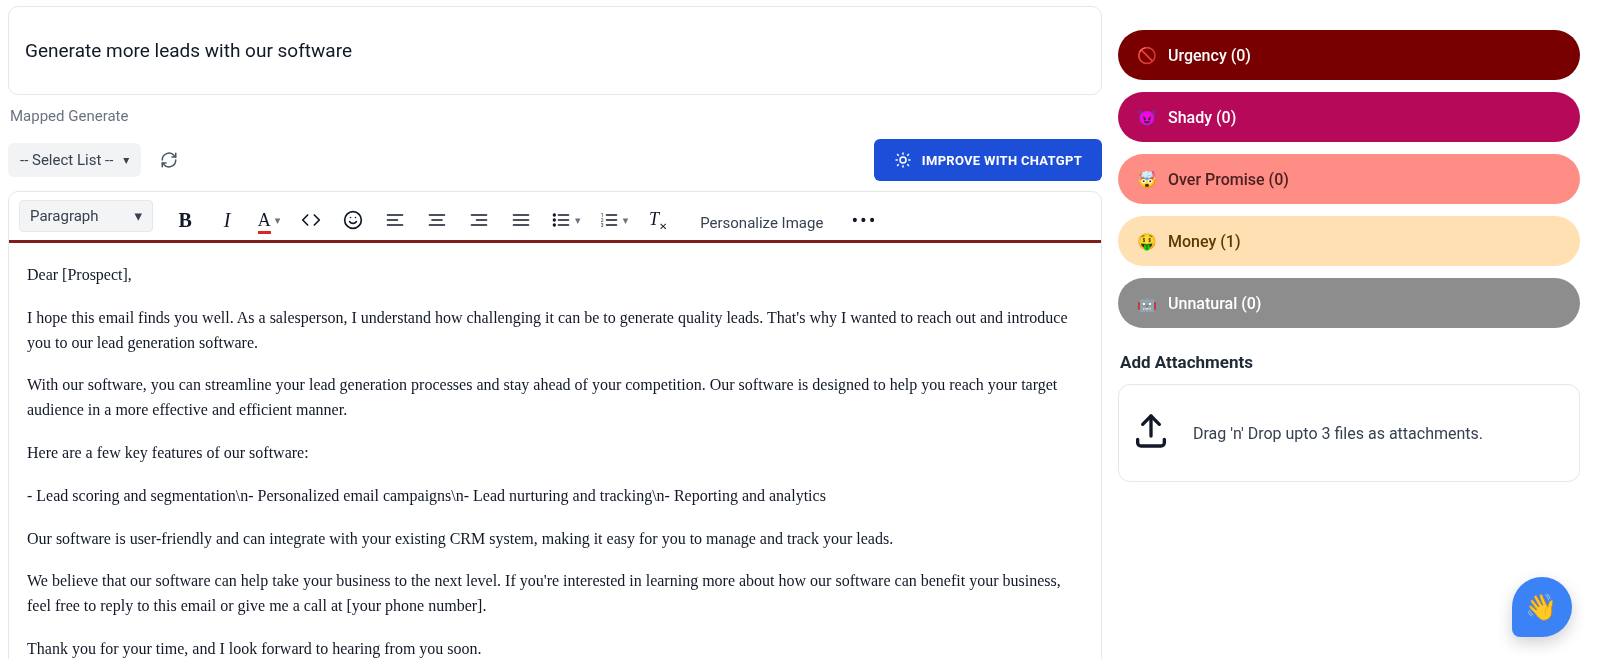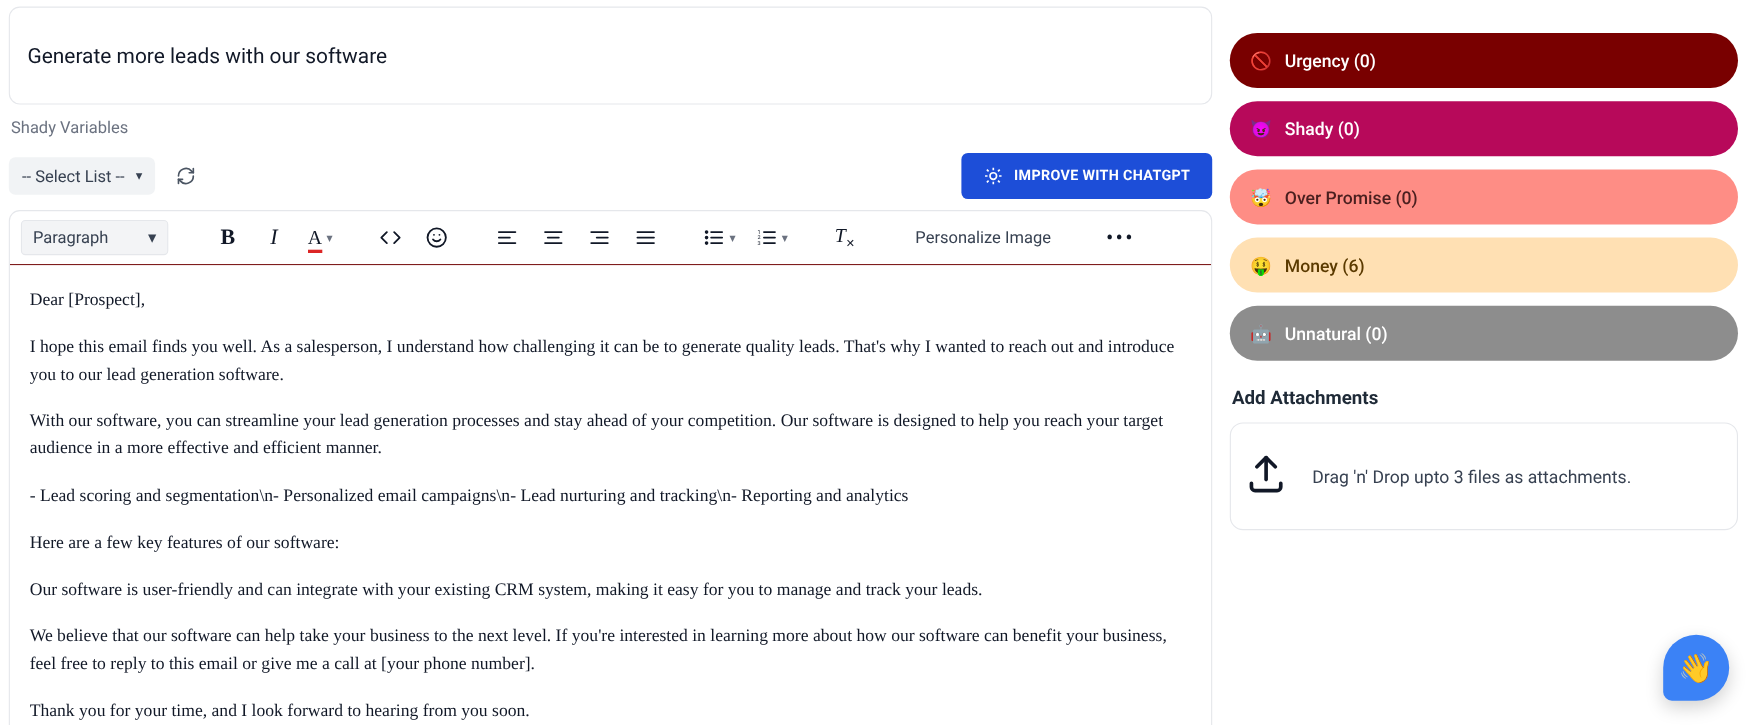--- a/index.html
+++ b/index.html
@@ -71,24 +71,23 @@
     cursor: pointer;
   }
 
   .editor-box {
     border: 1px solid #e5e7eb;
     border-radius: 10px;
     overflow: hidden;
   }
   .editor-toolbar {
     display: flex;
-    align-items: center;
-    gap: 22px;
+    align-items: flex-end;
     padding: 8px 10px;
-    border-bottom: 1px solid #7f1d1d;
+    border-bottom: 3px solid #7f1d1d;
   }
   .block-select {
     display: inline-flex;
     align-items: center;
     gap: 36px;
     background: #f3f4f6;
     border: 1px solid #e5e7eb;
     border-radius: 4px;
     padding: 6px 10px;
     font-size: 15px;
@@ -184,21 +183,21 @@
 </head>
 <body>
 
 <div class="layout">
   <div class="main-col">
 
     <div class="subject-box">
       <span>Generate more leads with our software</span>
     </div>
 
-    <div class="mapped-label">Shady Variables</div>
+    <div class="mapped-label">Mapped Generate</div>
 
     <div class="toolbar-row">
       <div style="display:flex;align-items:center;justify-content:flex-end;">
         <div class="select-chip">
           <span>-- Select List --</span>
           <span class="chevron">▾</span>
         </div>
         <div class="refresh-btn">
           <svg width="18" height="18" viewBox="0 0 24 24" fill="none" stroke="currentColor" stroke-width="2" stroke-linecap="round" stroke-linejoin="round">
               <path d="M3 12a9 9 0 0 1 15.9-5.9L21 8"></path>
@@ -316,22 +315,22 @@
         </div>
 
         <span class="personalize">Personalize Image</span>
         <span class="more-dots">•••</span>
       </div>
 
       <div class="editor-body">
         <p>Dear [Prospect],</p>
         <p>I hope this email finds you well. As a salesperson, I understand how challenging it can be to generate quality leads. That's why I wanted to reach out and introduce you to our lead generation software.</p>
         <p>With our software, you can streamline your lead generation processes and stay ahead of your competition. Our software is designed to help you reach your target audience in a more effective and efficient manner.</p>
+        <p>Here are a few key features of our software:</p>
         <p>- Lead scoring and segmentation\n- Personalized email campaigns\n- Lead nurturing and tracking\n- Reporting and analytics</p>
-        <p>Here are a few key features of our software:</p>
         <p>Our software is user-friendly and can integrate with your existing CRM system, making it easy for you to manage and track your leads.</p>
         <p>We believe that our software can help take your business to the next level. If you're interested in learning more about how our software can benefit your business, feel free to reply to this email or give me a call at [your phone number].</p>
         <p>Thank you for your time, and I look forward to hearing from you soon.</p>
         <p>Best regards,</p>
 
       </div>
     </div>
   </div>
 
   <div class="side-col">
@@ -348,21 +347,21 @@
     <div class="spam-pill pill-shady">
       <span class="pill-icon">😈</span>
       <span>Shady (0)</span>
     </div>
     <div class="spam-pill pill-overpromise">
       <span class="pill-icon">🤯</span>
       <span>Over Promise (0)</span>
     </div>
     <div class="spam-pill pill-money">
       <span class="pill-icon">🤑</span>
-      <span>Money (6)</span>
+      <span>Money (1)</span>
     </div>
     <div class="spam-pill pill-unnatural">
       <span class="pill-icon">🤖</span>
       <span>Unnatural (0)</span>
     </div>
 
     <div class="attach-title">Add Attachments</div>
     <div class="attach-box">
       <span class="upload-icon">
         <svg width="40" height="40" viewBox="0 0 24 24" fill="none" stroke="currentColor" stroke-width="2" stroke-linecap="round" stroke-linejoin="round">

